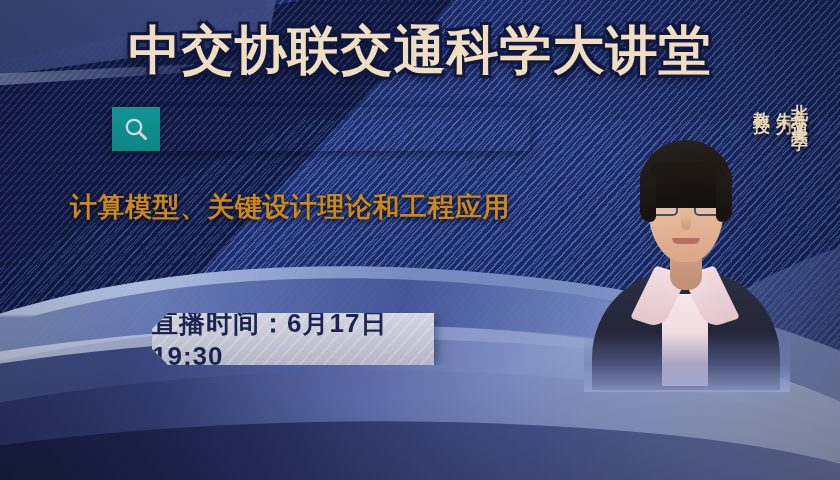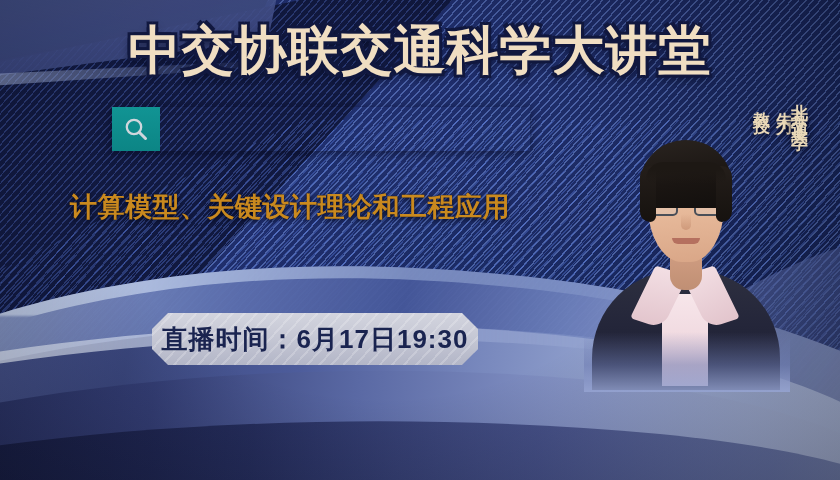--- a/index.html
+++ b/index.html
@@ -262,21 +262,21 @@
     color:#c9891f;
     font-size:27px; font-weight:bold; line-height:1.32;
     letter-spacing:.5px;
     text-shadow:0 2px 5px rgba(2,5,22,.85), 0 0 1px rgba(2,5,22,.9);
   }
   .topic .l2{ display:block; }
 
   
   .time-badge{
     position:absolute; left:152px; top:313px;
-    width:326px; height:52px;
+    width:282px; height:52px;
     background:
       repeating-linear-gradient(-48deg,
         rgba(255,255,255,.20) 0px, rgba(255,255,255,.20) 2px,
         rgba(0,0,0,0) 2px, rgba(0,0,0,0) 9px),
       linear-gradient(180deg,#d3d4de 0%,#c6c8d5 45%,#b3b6c7 100%);
     clip-path:polygon(16px 0, 310px 0, 326px 16px, 326px 36px, 310px 52px, 16px 52px, 0 36px, 0 16px);
     display:flex; align-items:center; justify-content:center;
     box-shadow:0 3px 12px rgba(3,6,26,.6);
   }
   .time-badge span{

